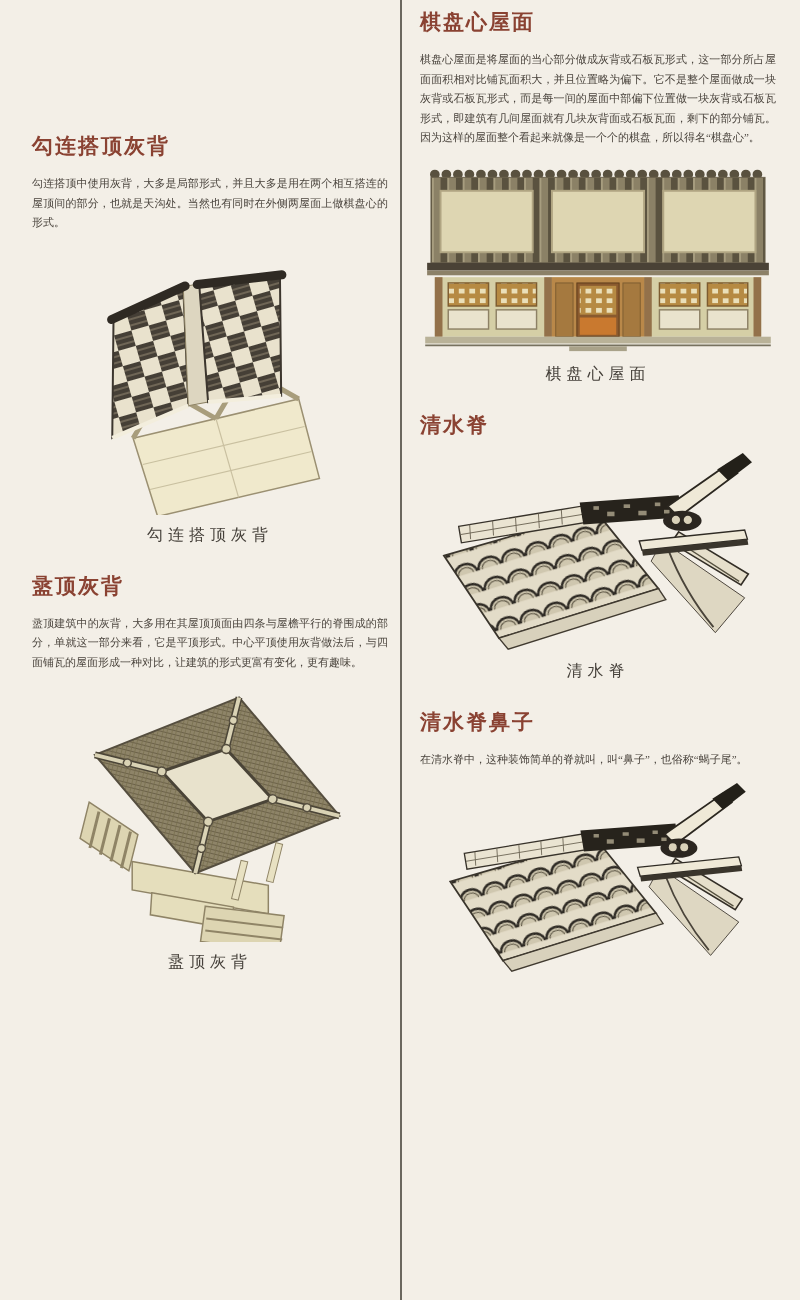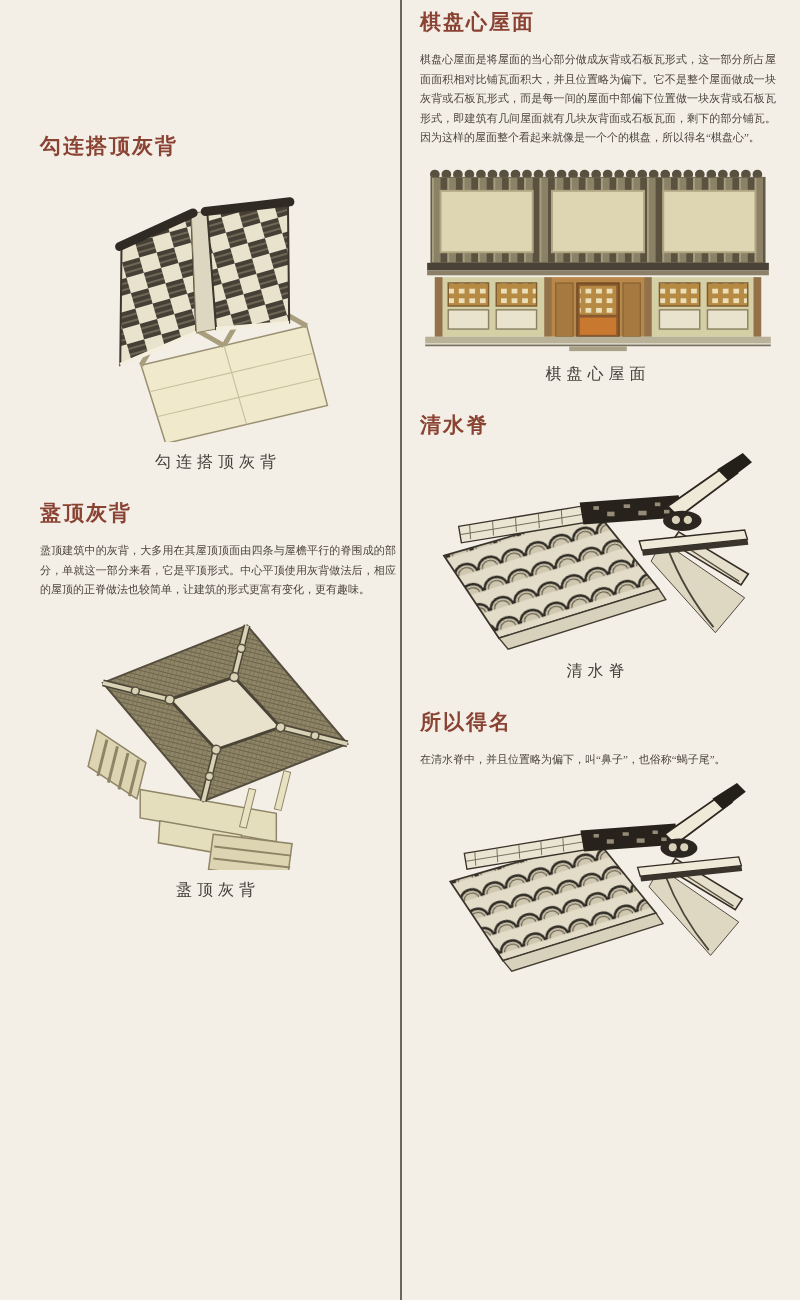--- a/index.html
+++ b/index.html
@@ -15,21 +15,21 @@
   }
   .divider {
     position: absolute;
     left: 400px;
     top: 0;
     width: 2px;
     height: 1300px;
     background: var(--divider-color, #6b675f);
   }
   .col { position: absolute; top: 0; width: 356px; }
-  .col-left  { left: 40px; }
+  .col-left  { left: 32px; }
   .col-right { left: 420px; }
   .spacer-top { height: 132px; }
   h2.sec-heading {
     font-family: "Liberation Sans", sans-serif;
     font-weight: bold;
     font-size: 21px;
     letter-spacing: 2px;
     color: var(--heading-color, #8a4232);
     margin: 0 0 14px 0;
   }
@@ -115,20 +115,21 @@
 </svg>
 
 <div class="page">
   <div class="divider"></div>
 
   <div class="col col-left">
     <div class="spacer-top"></div>
 
     <div class="sec">
       <h2 class="sec-heading">勾连搭顶灰背</h2>
+      <p class="sec-body">勾连搭顶中使用灰背，大多是局部形式，并且大多是用在两个相互搭连的屋顶间的部分，也就是天沟处。当然也有同时在外侧两屋面上做棋盘心的形式。</p>
       <figure class="fig1">
         <svg width="300" height="268" viewBox="0 0 300 268">
           <g transform="rotate(-16 150 140)">
             <polygon points="62,168 232,176 230,258 64,250" fill="#f0e9cc" stroke="#9b9072" stroke-width="1.5"></polygon>
             <path d="M64,196 L230,204 M64,222 L230,230" stroke="#c9c0a0" stroke-width="1.2"></path>
             <path d="M147,170 L147,254" stroke="#c9c0a0" stroke-width="1.2"></path>
             <polyline points="62,168 104,128 147,172" fill="none" stroke="#a89d7c" stroke-width="5"></polyline>
             <polyline points="147,172 189,132 232,176" fill="none" stroke="#a89d7c" stroke-width="5"></polyline>
             <polygon points="42,162 76,48 152,36 124,152" fill="url(#chk)" stroke="#3c362e" stroke-width="2"></polygon>
             <polygon points="124,152 152,36 168,38 144,154" fill="#ddd6c0" stroke="#8d8264" stroke-width="1"></polygon>
@@ -138,21 +139,21 @@
             <path d="M42,162 L124,152" stroke="#f3eedd" stroke-width="4"></path>
             <path d="M144,154 L216,168" stroke="#f3eedd" stroke-width="4"></path>
           </g>
         </svg>
         <figcaption class="fig-caption">勾连搭顶灰背</figcaption>
       </figure>
     </div>
 
     <div class="sec mt-md">
       <h2 class="sec-heading">盝顶灰背</h2>
-      <p class="sec-body">盝顶建筑中的灰背，大多用在其屋顶顶面由四条与屋檐平行的脊围成的部分，单就这一部分来看，它是平顶形式。中心平顶使用灰背做法后，相应的屋顶的正脊做法也较简单，让建筑的形式更富有变化，更有趣味。</p>
+      <p class="sec-body">盝顶建筑中的灰背，大多用在其屋顶顶面由四条与屋檐平行的脊围成的部分，单就这一部分来看，它是平顶形式。中心平顶使用灰背做法后，与四面铺瓦的屋面形成一种对比，让建筑的形式更富有变化，更有趣味。</p>
       <figure class="fig1">
         <svg width="300" height="256" viewBox="0 0 300 260">
           <g transform="rotate(14 150 130)">
             <polygon points="28,148 84,168 84,206 28,186" fill="#ddd5b2" stroke="#8f8466" stroke-width="1.5"></polygon>
             <path d="M40,155 V193 M52,159 V197 M64,163 V201 M76,167 V205" stroke="#8f8466" stroke-width="3"></path>
             <polygon points="85,196 225,186 232,214 92,224" fill="#e5debc" stroke="#8f8466" stroke-width="1.5"></polygon>
             <polygon points="112,222 196,216 200,238 116,244" fill="#e5debc" stroke="#8f8466" stroke-width="1.5"></polygon>
             <polygon points="168,222 248,212 252,248 172,258" fill="#ddd5b2" stroke="#8f8466" stroke-width="1.5"></polygon>
             <path d="M172,234 L250,224 M174,246 L252,236" stroke="#8f8466" stroke-width="2"></path>
             <polygon points="150,8 278,100 150,192 22,100" fill="url(#weave)" stroke="#554e3f" stroke-width="2"></polygon>
@@ -236,22 +237,22 @@
       <h2 class="sec-heading">清水脊</h2>
       <figure class="fig1">
         <svg width="330" height="198" viewBox="0 0 340 216">
           <use href="#ridge-sketch"></use>
         </svg>
         <figcaption class="fig-caption">清水脊</figcaption>
       </figure>
     </div>
 
     <div class="sec mt-sm">
-      <h2 class="sec-heading">所以得名</h2>
-      <p class="sec-body">在清水脊中，并且位置略为偏下，叫“鼻子”，也俗称“蝎子尾”。</p>
+      <h2 class="sec-heading">清水脊鼻子</h2>
+      <p class="sec-body">在清水脊中，这种装饰简单的脊就叫，叫“鼻子”，也俗称“蝎子尾”。</p>
       <figure class="fig1">
         <svg width="330" height="190" viewBox="0 0 340 216">
           <use href="#ridge-sketch"></use>
         </svg>
         
       </figure>
     </div>
   </div>
 </div>
 

